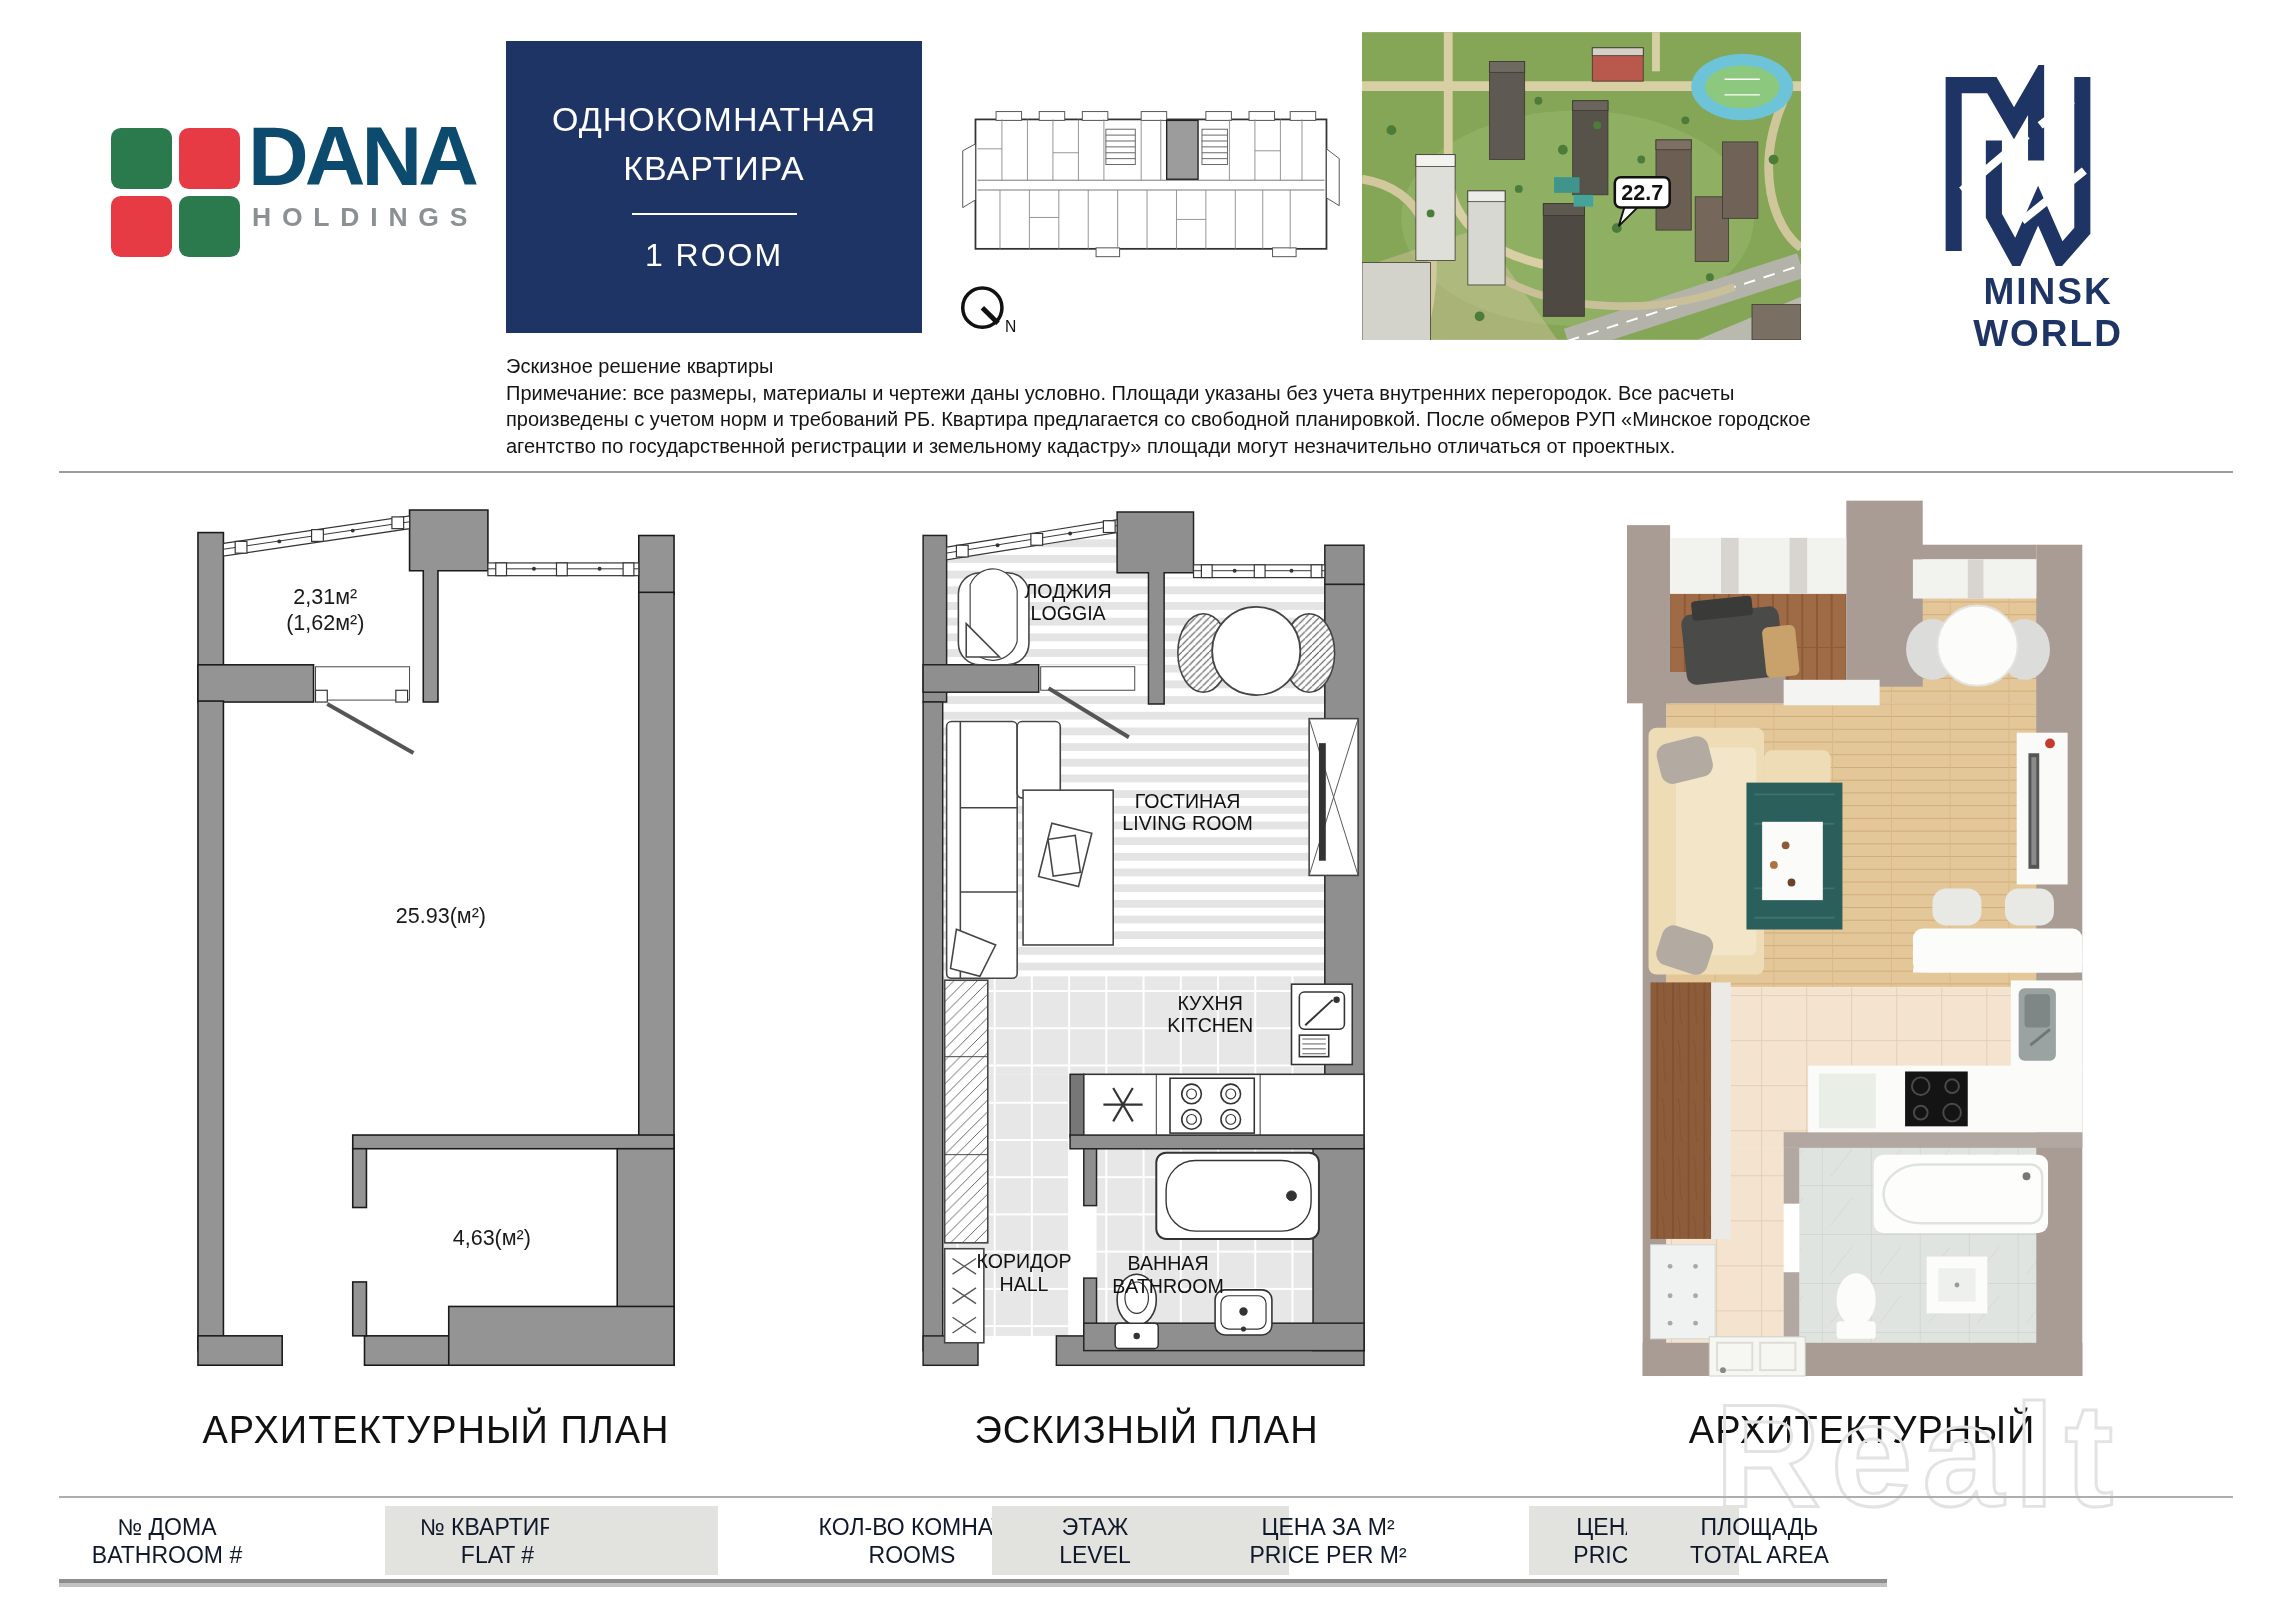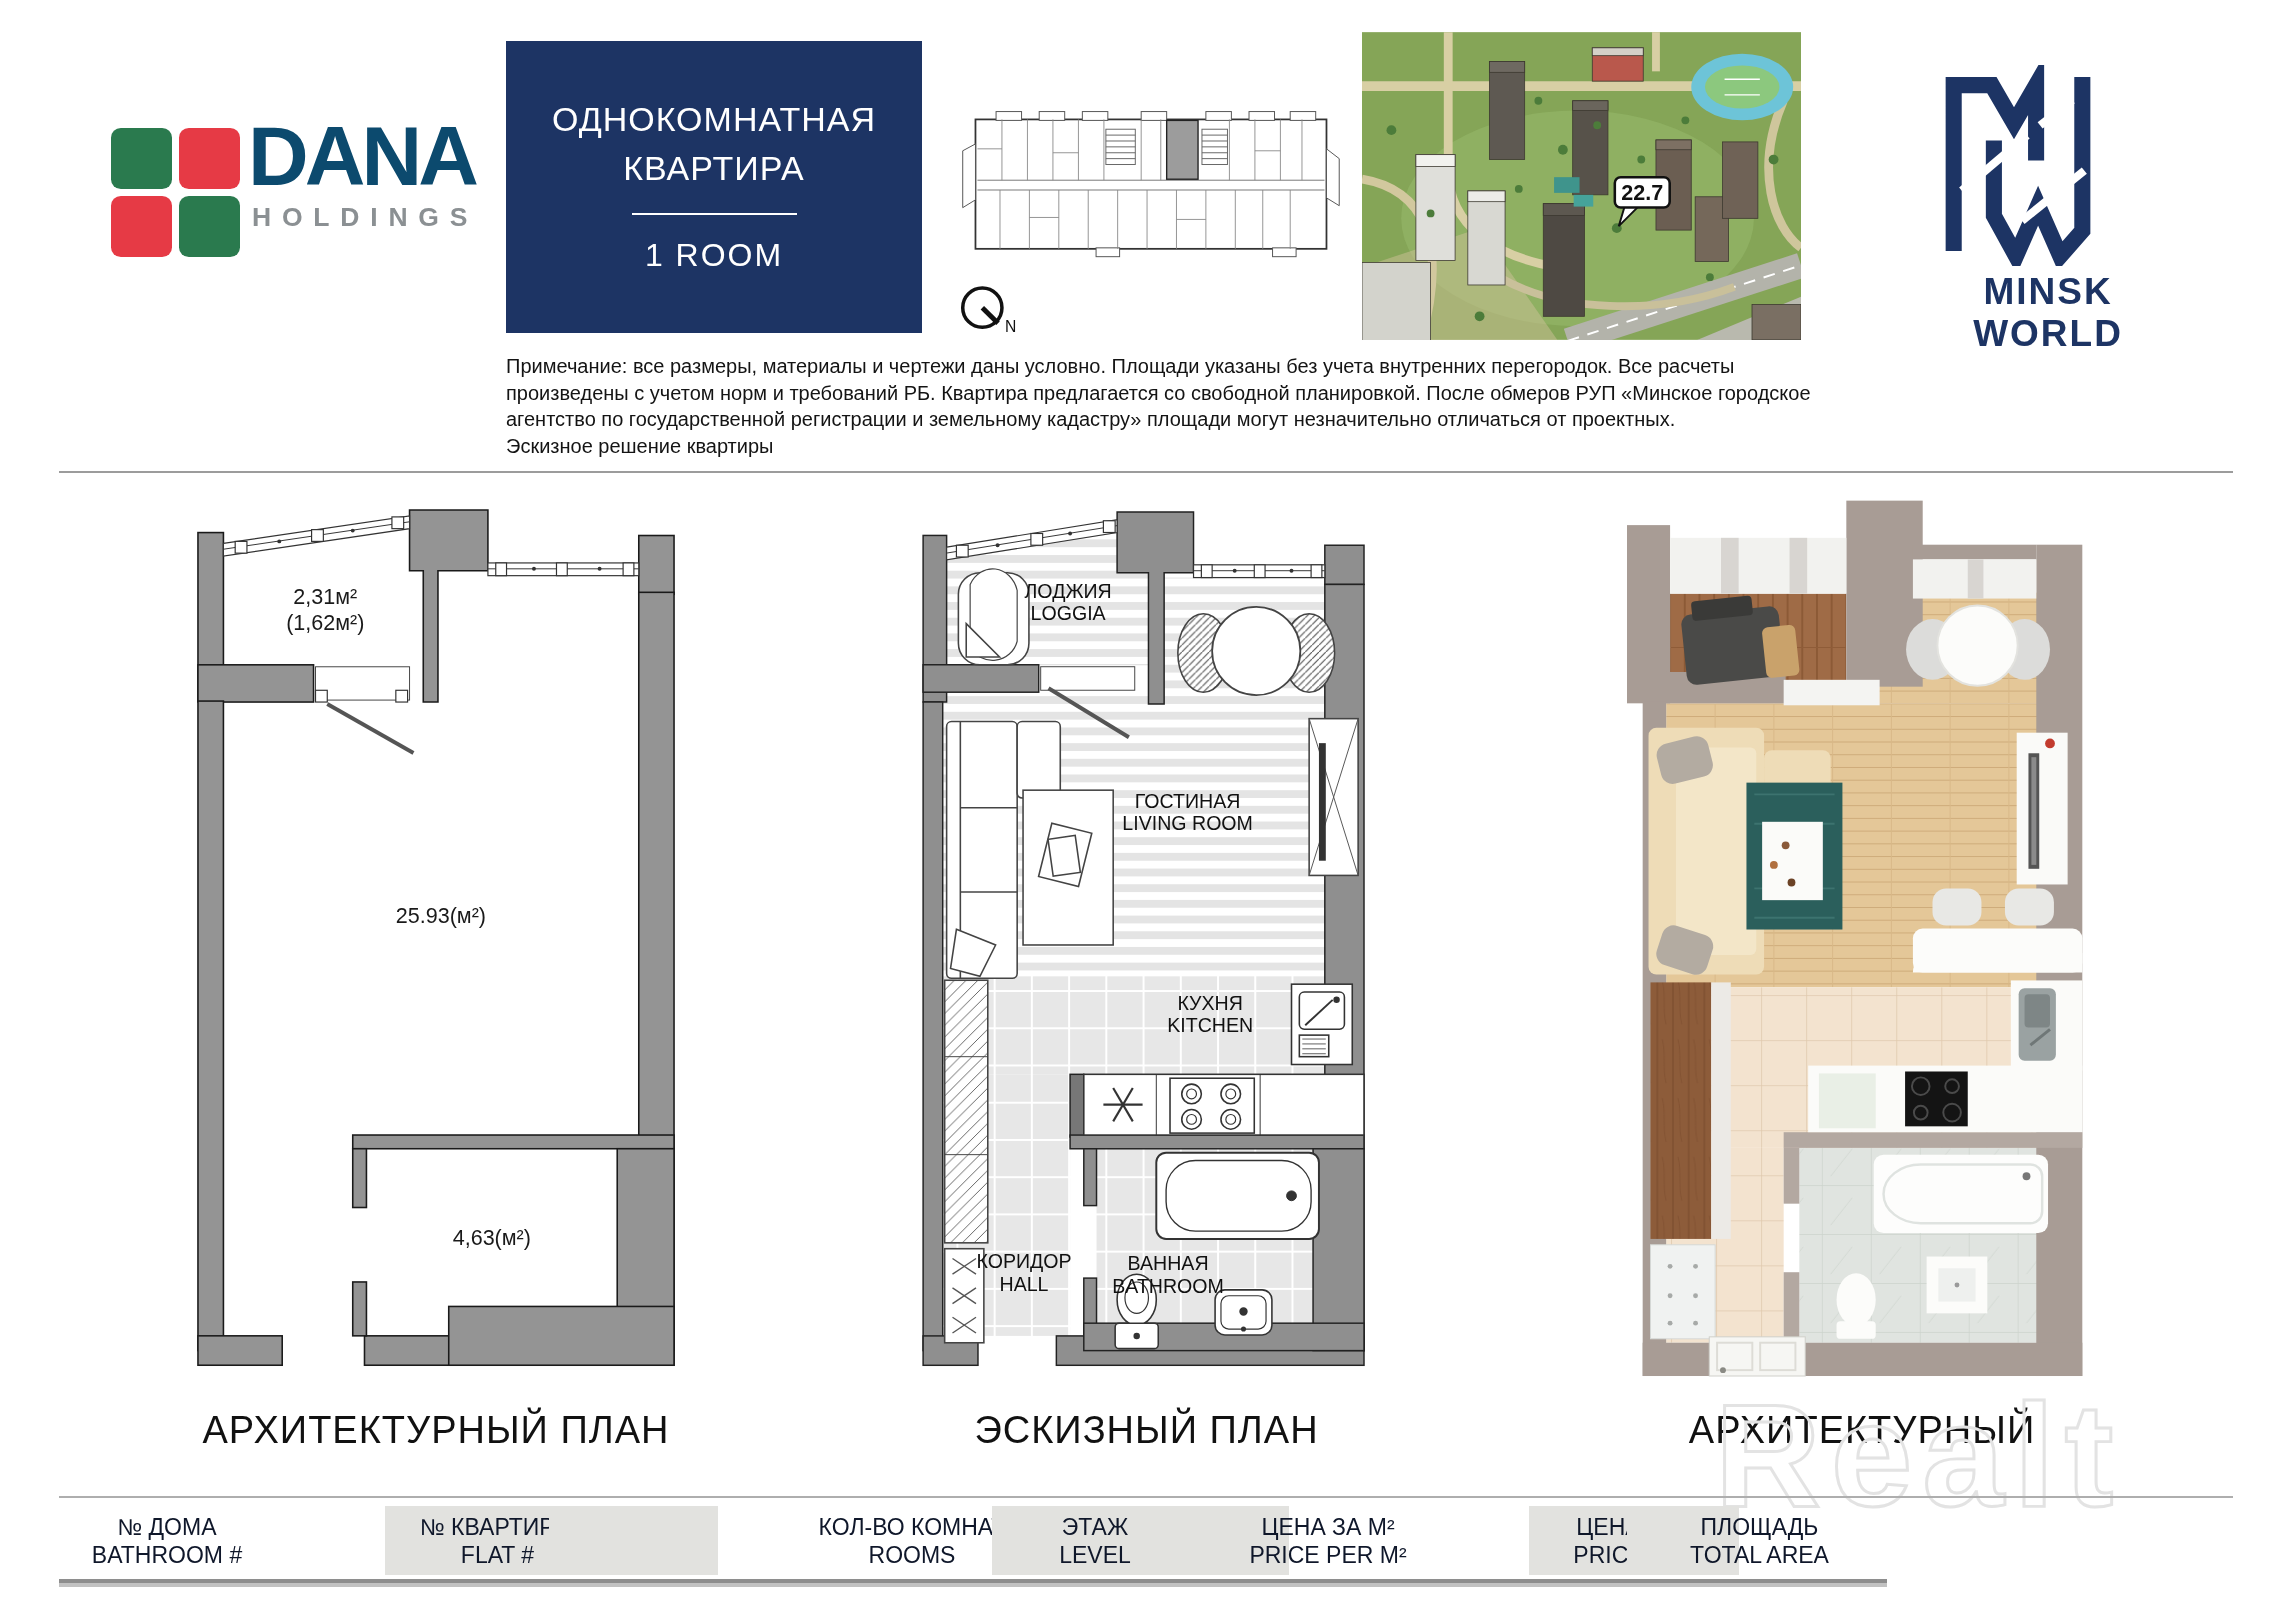--- a/index.html
+++ b/index.html
@@ -217,22 +217,22 @@
     <g stroke="#fff" stroke-width="8">
       <line x1="30" y1="125" x2="95" y2="70"></line>
       <line x1="90" y1="155" x2="152" y2="105"></line>
       <line x1="108" y1="60" x2="140" y2="35"></line>
     </g>
   </svg>
   <div class="mw-text">MINSK WORLD</div>
 </div>
 
 <div class="abs" id="note">
+  <div>Эскизное решение квартиры</div>
   <div>Примечание: все размеры, материалы и чертежи даны условно. Площади указаны без учета внутренних перегородок. Все расчеты произведены с учетом норм и требований РБ. Квартира предлагается со свободной планировкой. После обмеров РУП «Минское городское агентство по государственной регистрации и земельному кадастру» площади могут незначительно отличаться от проектных.</div>
-  <div>Эскизное решение квартиры</div>
 </div>
 
 <div class="abs" id="hdr-divider"></div>
 
 <svg class="abs" style="left:196px;top:508px" width="480" height="872" viewBox="0 0 490 890">
   <g fill="#949494" stroke="#1a1a1a" stroke-width="1.6">
     <rect x="2" y="25" width="26" height="172"></rect>
     <polygon points="218,2 298,2 298,64 247,64 247,198 232,198 232,64 218,64"></polygon>
     <rect x="452" y="28" width="36" height="60"></rect>
     <rect x="452" y="86" width="36" height="774"></rect>

